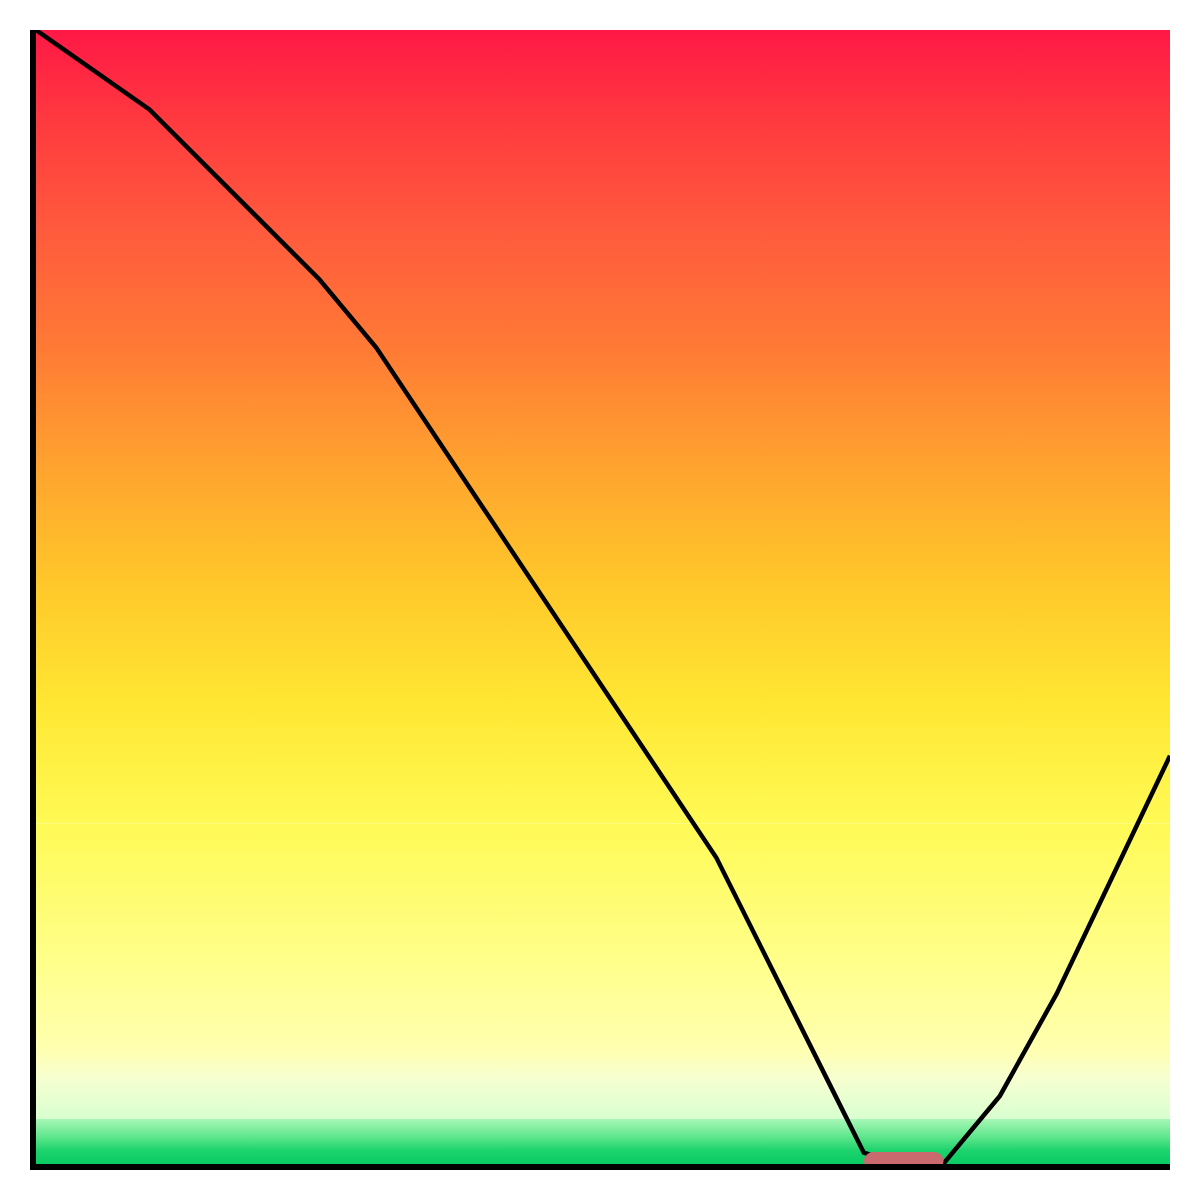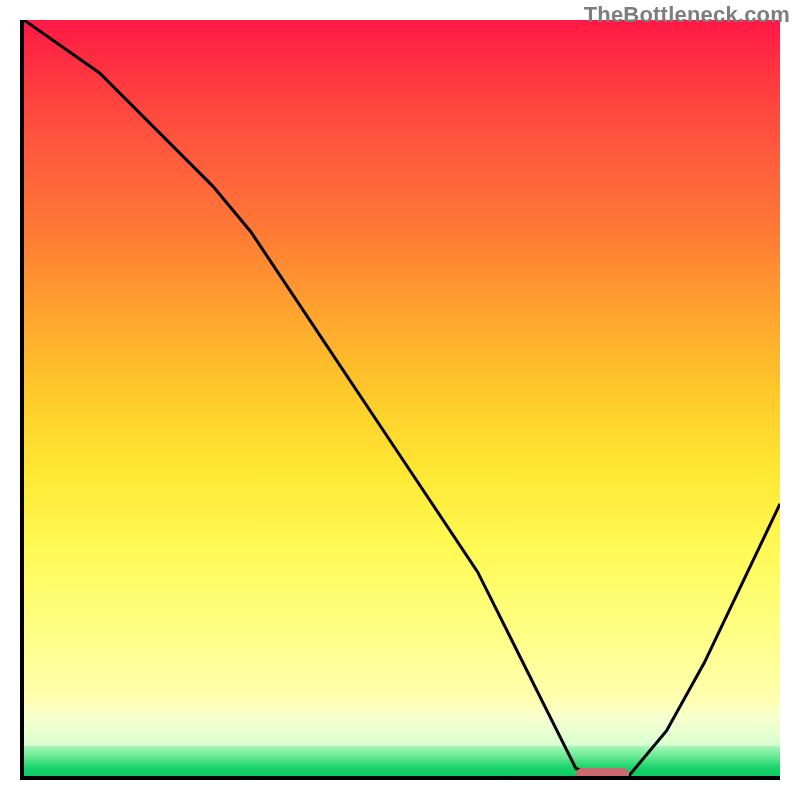--- a/index.html
+++ b/index.html
@@ -107,21 +107,20 @@
     color: #7d7d7d;
     user-select: none;
     z-index: 5;
   }
 </style>
 </head>
 <body>
 
 <div class="chart-wrap">
 
-  <div class="watermark">TheBottleneck.com</div>
 
   <div class="plot-area">
 
     <div class="bg-gradient">
       <div class="band-red"></div>
       <div class="band-yellow"></div>
       <div class="band-pale"></div>
       <div class="band-green"></div>
     </div>
 

